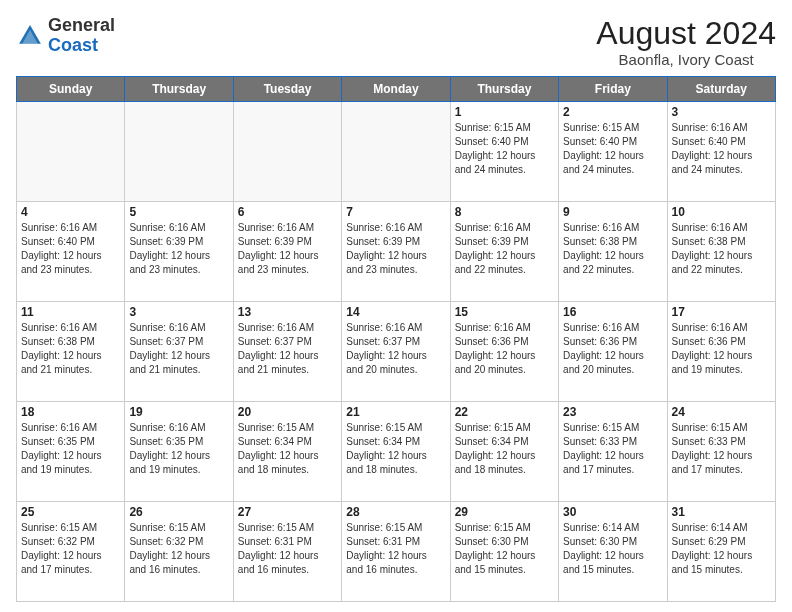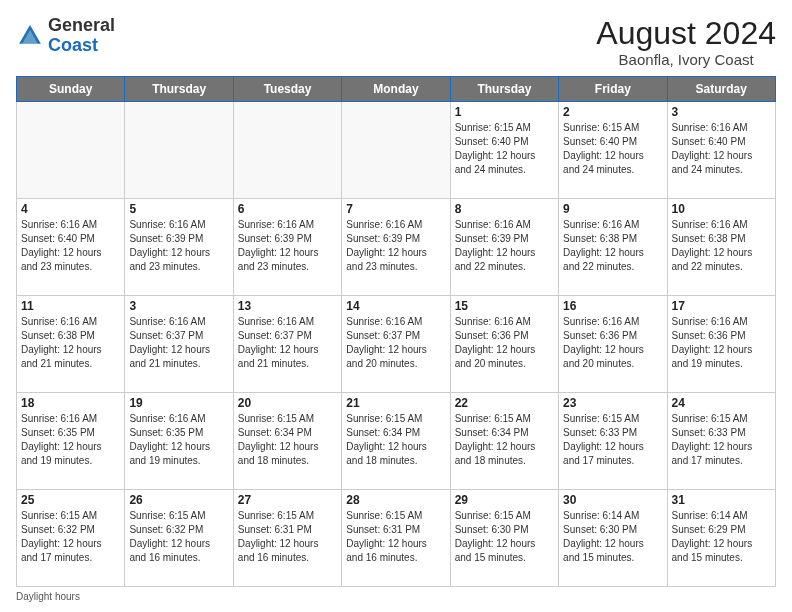--- a/index.html
+++ b/index.html
@@ -358,14 +358,13 @@
             <div class="day-num">31</div>
             <div class="day-info" style="white-space: pre-line;">Sunrise: 6:14 AM
 Sunset: 6:29 PM
 Daylight: 12 hours
 and 15 minutes.</div>
           </td>
         </tr>
       </tbody>
   </table>
 
-  <div class="footer-note">Daylight hours</div>
 </div>
 
 </body></html>

